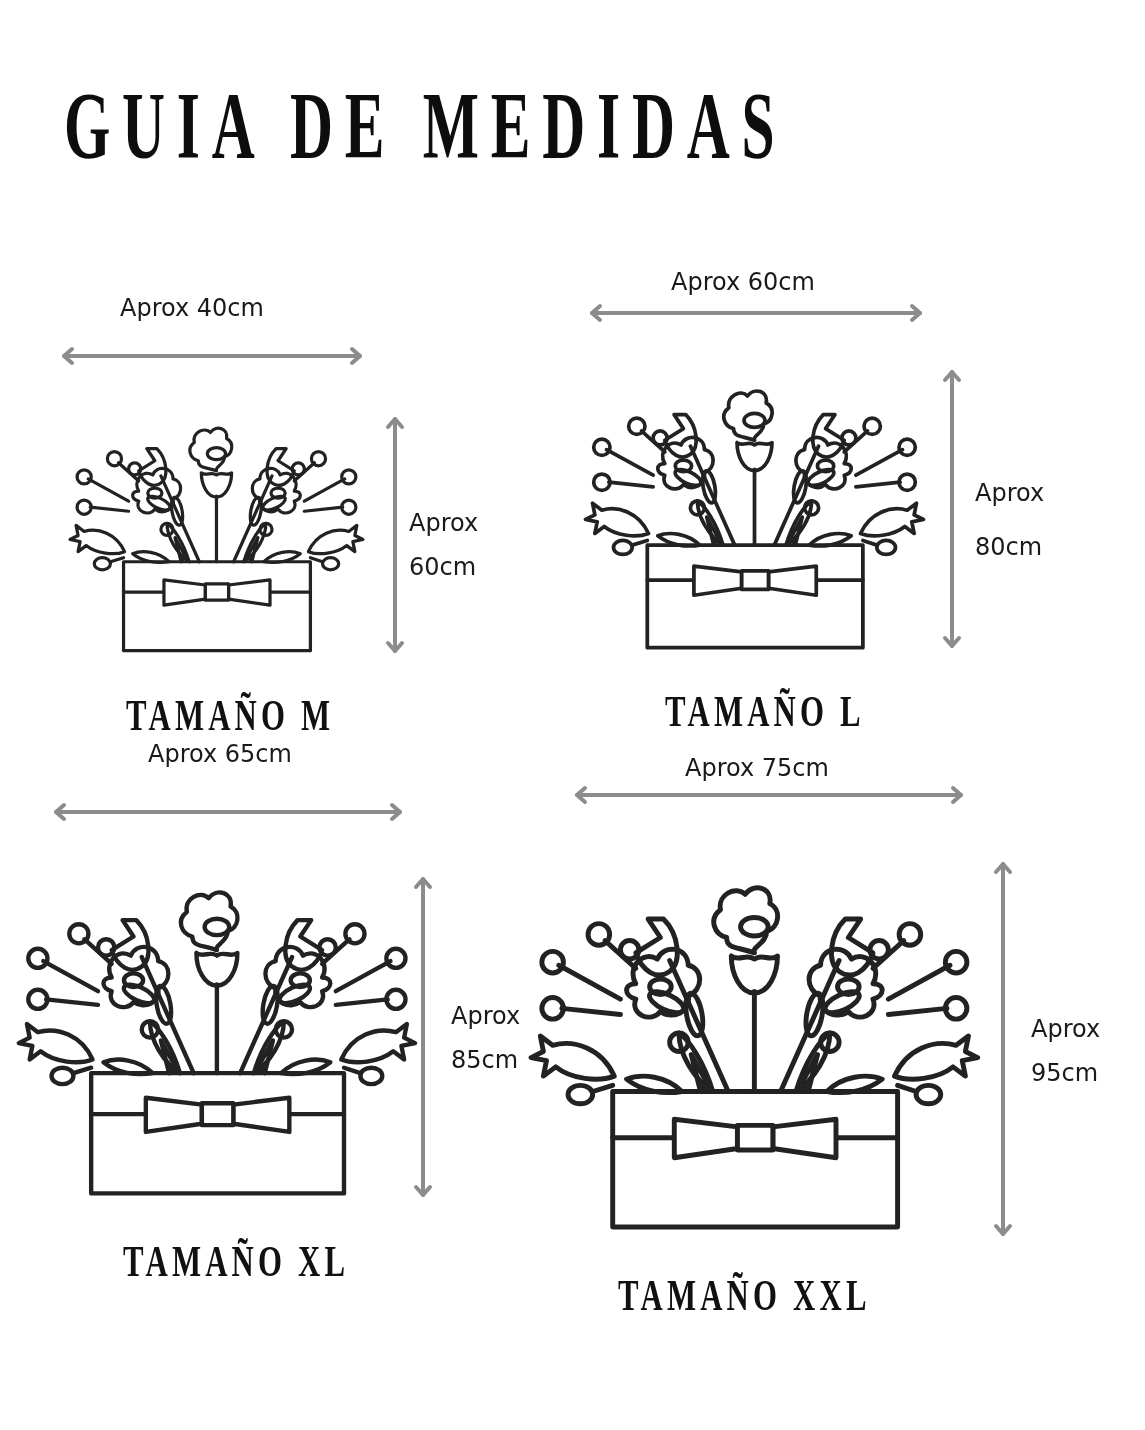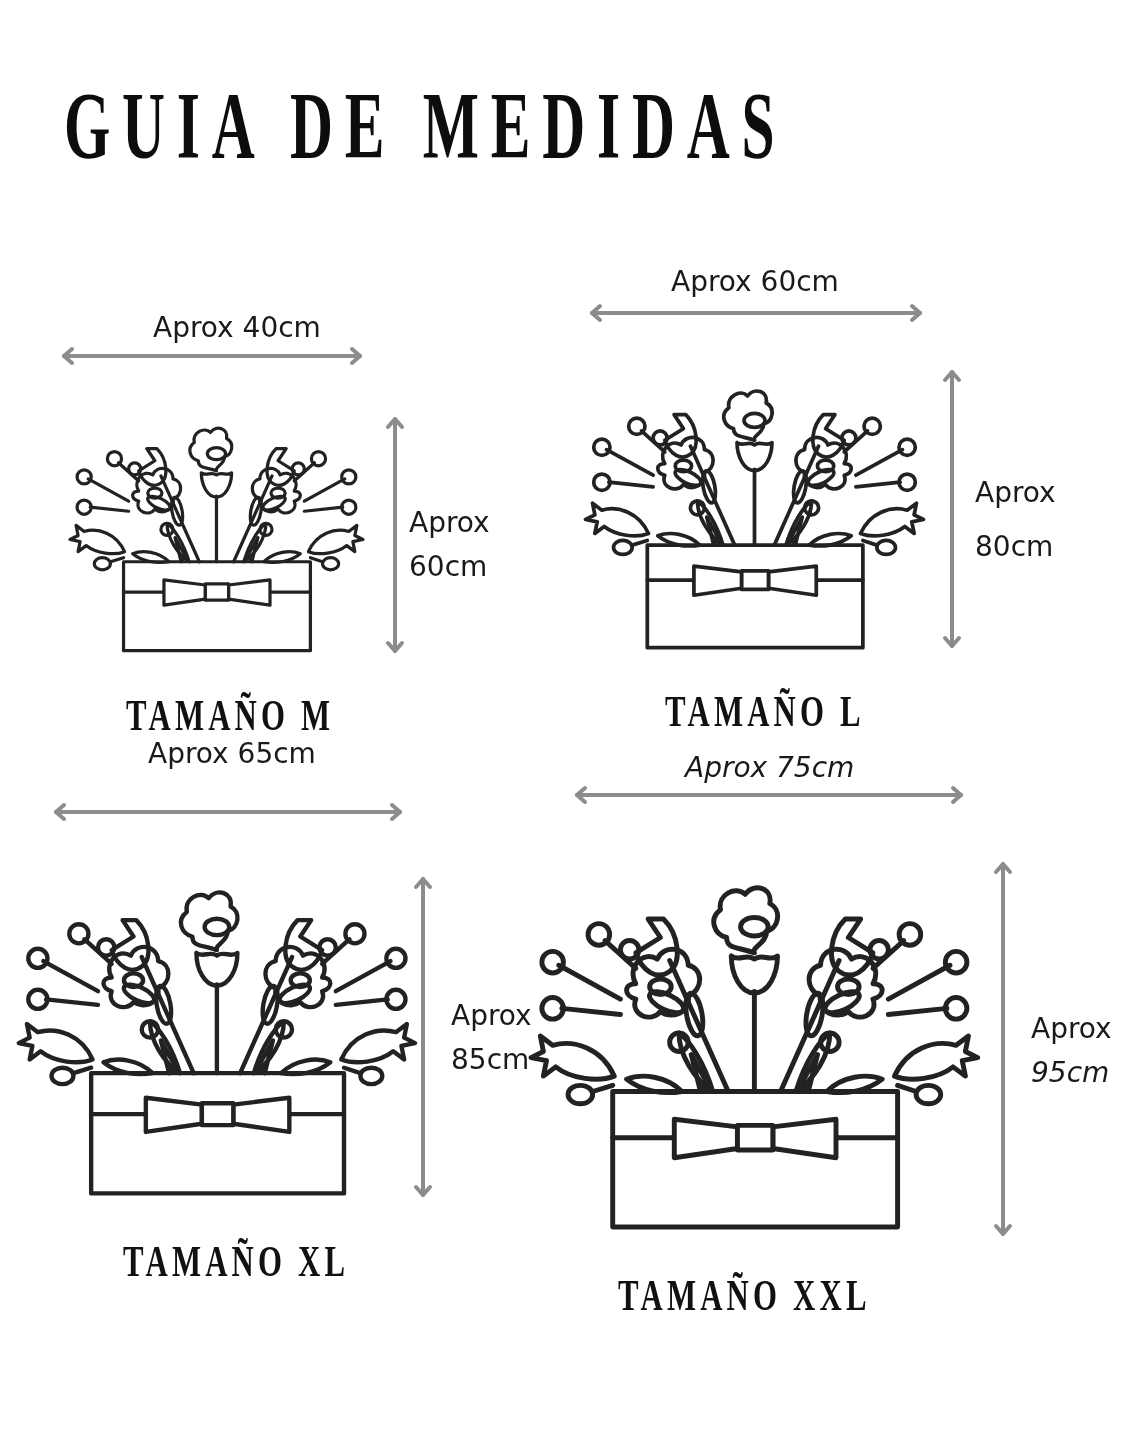--- a/index.html
+++ b/index.html
@@ -1,18 +1,18 @@
 <!DOCTYPE html>
 <html><head>
 <meta charset="utf-8">
 <style>
   html,body{margin:0;padding:0;background:#ffffff;}
   body{width:1145px;height:1430px;position:relative;overflow:hidden;font-family:"Liberation Sans",sans-serif;}
   .title{position:absolute;left:64px;top:78px;font-family:"Liberation Serif",serif;font-weight:700;font-size:96px;letter-spacing:19px;color:#0d0d0d;transform:scaleX(0.62);transform-origin:left top;white-space:nowrap;line-height:1;}
-  .lbl{position:absolute;font-family:"DejaVu Sans",sans-serif;font-size:28px;color:#1a1a1a;line-height:44px;white-space:nowrap;font-weight:400;}
+  .lbl{position:absolute;font-family:"DejaVu Sans",sans-serif;font-size:24px;color:#1a1a1a;line-height:44px;white-space:nowrap;font-weight:400;}
   .size-name{position:absolute;font-family:"Liberation Serif",serif;font-weight:700;font-size:44px;letter-spacing:6px;color:#111;transform:scaleX(0.7);transform-origin:left top;white-space:nowrap;line-height:1;}
   svg.abs{position:absolute;overflow:visible;}
   .arrow line{stroke:#8c8c8c;stroke-width:4;stroke-linecap:round;}
   .arrow polyline{stroke:#8c8c8c;stroke-width:4;fill:none;stroke-linecap:round;stroke-linejoin:round;}
 </style>
 </head>
 <body>
 
 <svg width="0" height="0" style="position:absolute">
   <defs>
@@ -77,21 +77,21 @@
       <ellipse cx="260" cy="142" rx="8" ry="6"></ellipse>
       <line x1="42" y1="140" x2="55" y2="136"></line>
       <line x1="252" y1="140" x2="240" y2="136"></line>
     </g>
   </defs>
 </svg>
 
 <div class="title">GUIA DE MEDIDAS</div>
 
 <section>
-  <div class="lbl" style="left:120px;top:306px;margin-left:33px;">Aprox 40cm</div>
+  <div class="lbl" style="left:120px;top:286px;">Aprox 40cm</div>
   <svg class="abs arrow" style="left:60px;top:346px;" width="305" height="20">
     <line x1="4" y1="10" x2="300" y2="10"></line>
     <polyline points="12,3 4,10 12,17"></polyline>
       <polyline points="292,3 300,10 292,17"></polyline>
   </svg>
   <svg class="abs" style="left:68px;top:420px;" width="303" height="233" viewBox="0 0 300 230">
       <use href="#flowerbox"></use>
     </svg>
   <svg class="abs arrow" style="left:385px;top:415px;" width="20" height="240">
     <line x1="10" y1="4" x2="10" y2="236"></line>
@@ -137,30 +137,30 @@
     <line x1="10" y1="4" x2="10" y2="320"></line>
     <polyline points="3,12 10,4 17,12"></polyline>
       <polyline points="3,312 10,320 17,312"></polyline>
   </svg>
   <div class="lbl" style="left:451px;top:994px;">Aprox</div>
   <div class="lbl" style="left:451px;top:1038px;text-align:right;">85cm</div>
   <div class="size-name" style="left:123px;top:1240px;">TAMAÑO XL</div>
 </section>
 
 <section>
-  <div class="lbl" style="left:685px;top:746px;font-style:italic;">Aprox 75cm</div>
+  <div class="lbl" style="left:685px;top:746px;">Aprox 75cm</div>
   <svg class="abs arrow" style="left:573px;top:785px;" width="392" height="20">
     <line x1="4" y1="10" x2="388" y2="10"></line>
     <polyline points="12,3 4,10 12,17"></polyline>
       <polyline points="380,3 388,10 380,17"></polyline>
   </svg>
   <svg class="abs" style="left:528px;top:874px;" width="462" height="358" viewBox="0 0 300 230">
       <use href="#flowerbox"></use>
     </svg>
   <svg class="abs arrow" style="left:993px;top:860px;" width="20" height="378">
     <line x1="10" y1="4" x2="10" y2="374"></line>
     <polyline points="3,12 10,4 17,12"></polyline>
       <polyline points="3,366 10,374 17,366"></polyline>
   </svg>
   <div class="lbl" style="left:1031px;top:1007px;">Aprox</div>
-  <div class="lbl" style="left:1031px;top:1051px;font-style:italic;">95cm</div>
+  <div class="lbl" style="left:1031px;top:1051px;">95cm</div>
   <div class="size-name" style="left:618px;top:1274px;">TAMAÑO XXL</div>
 </section>
 
 </body></html>

